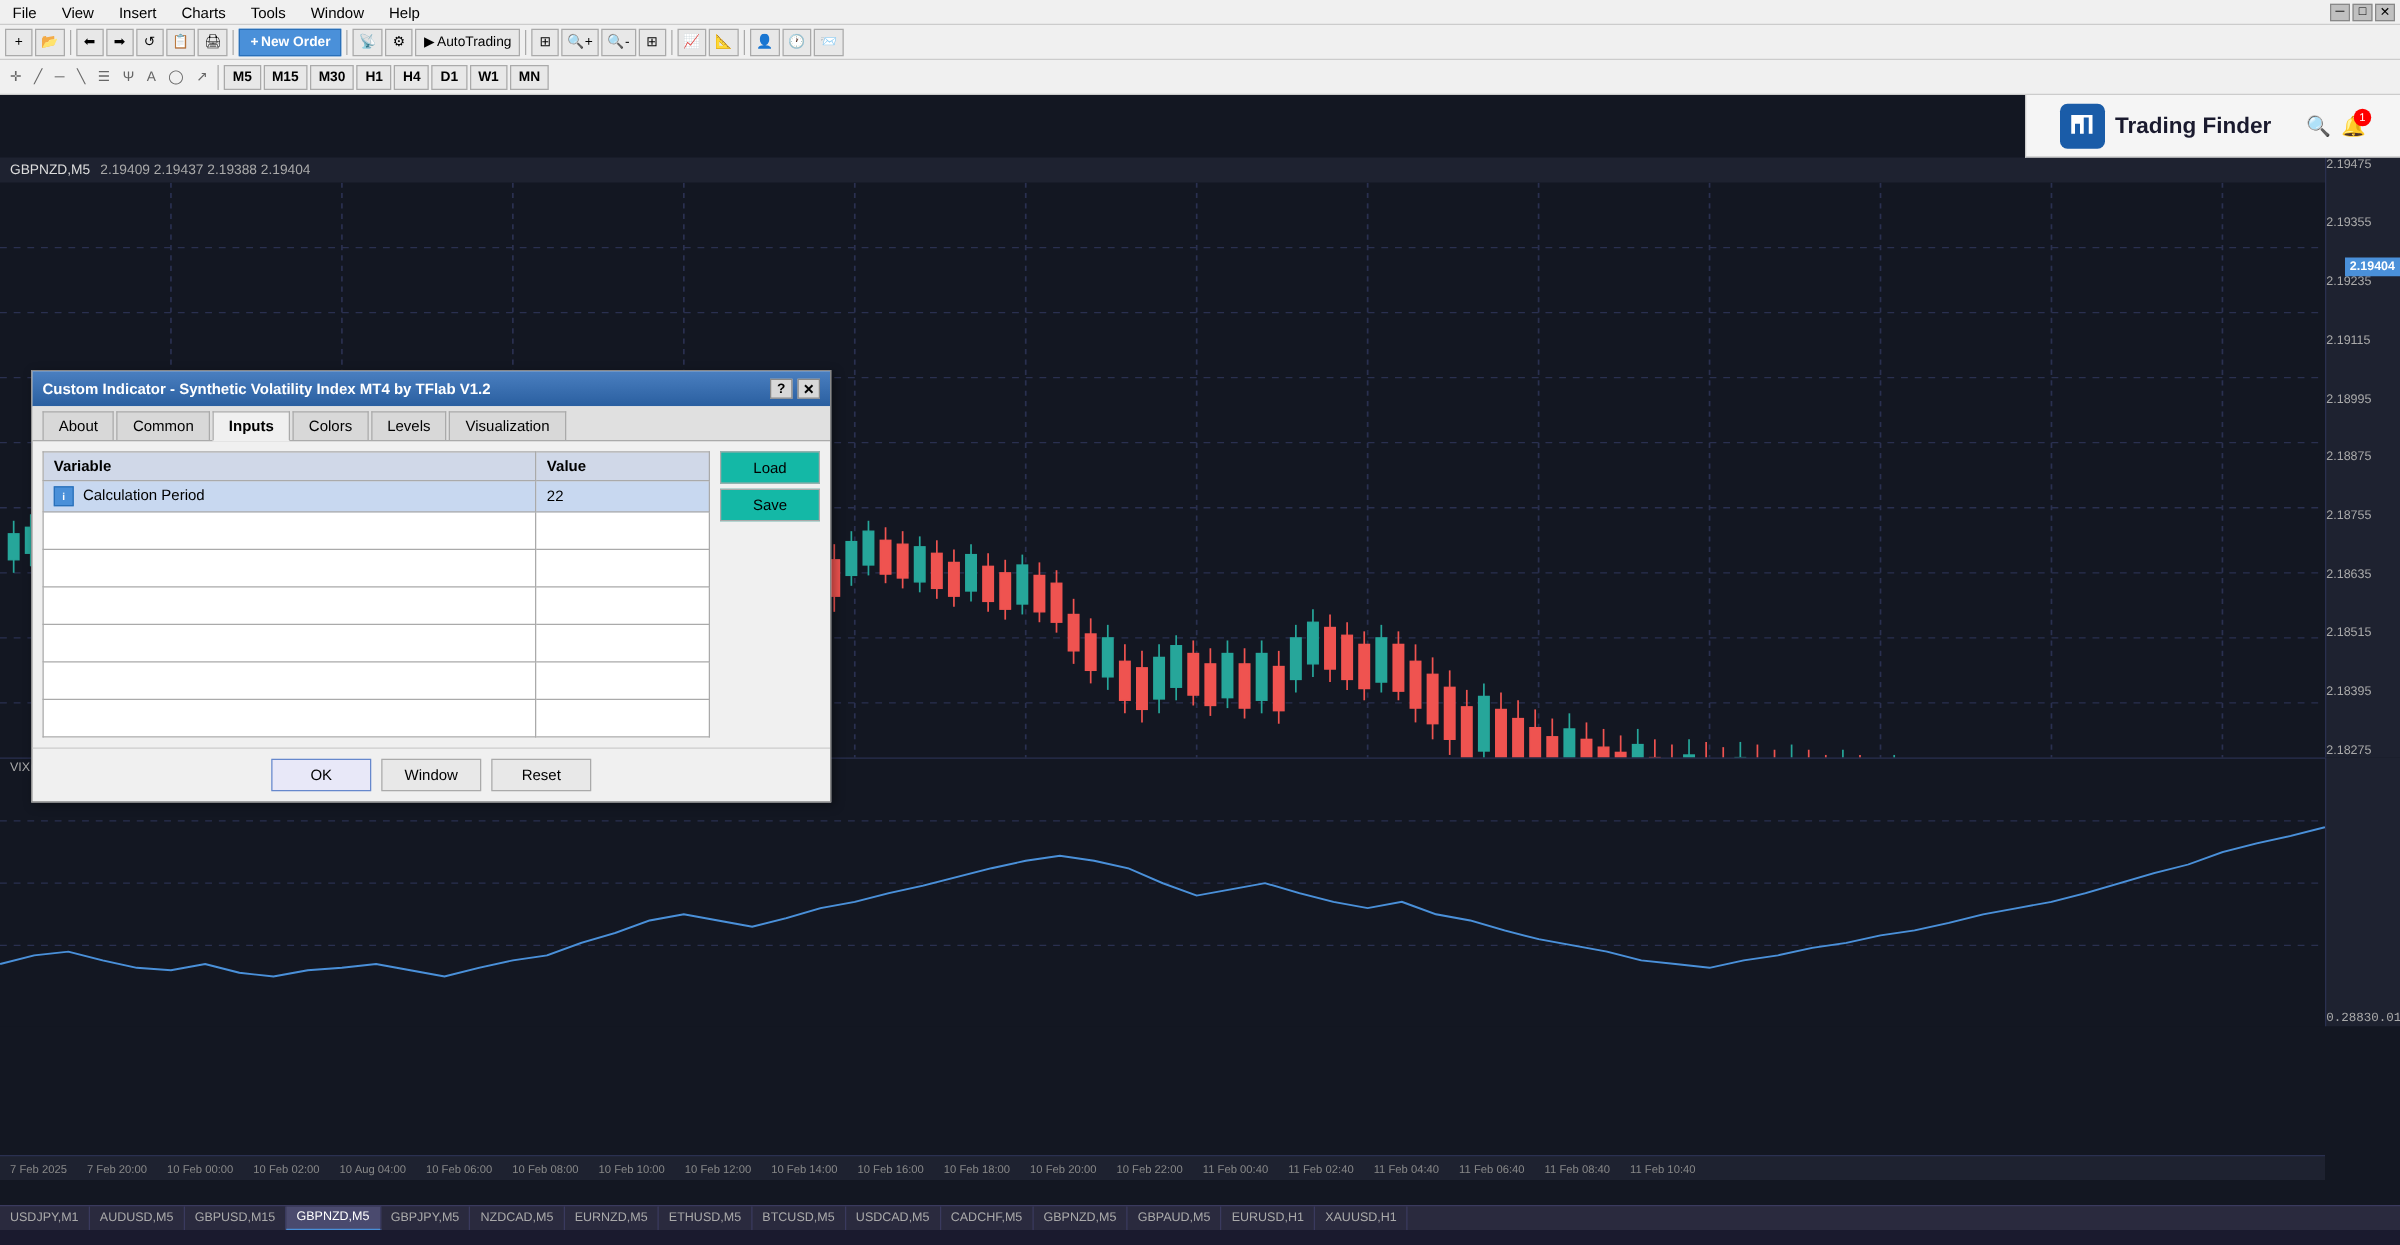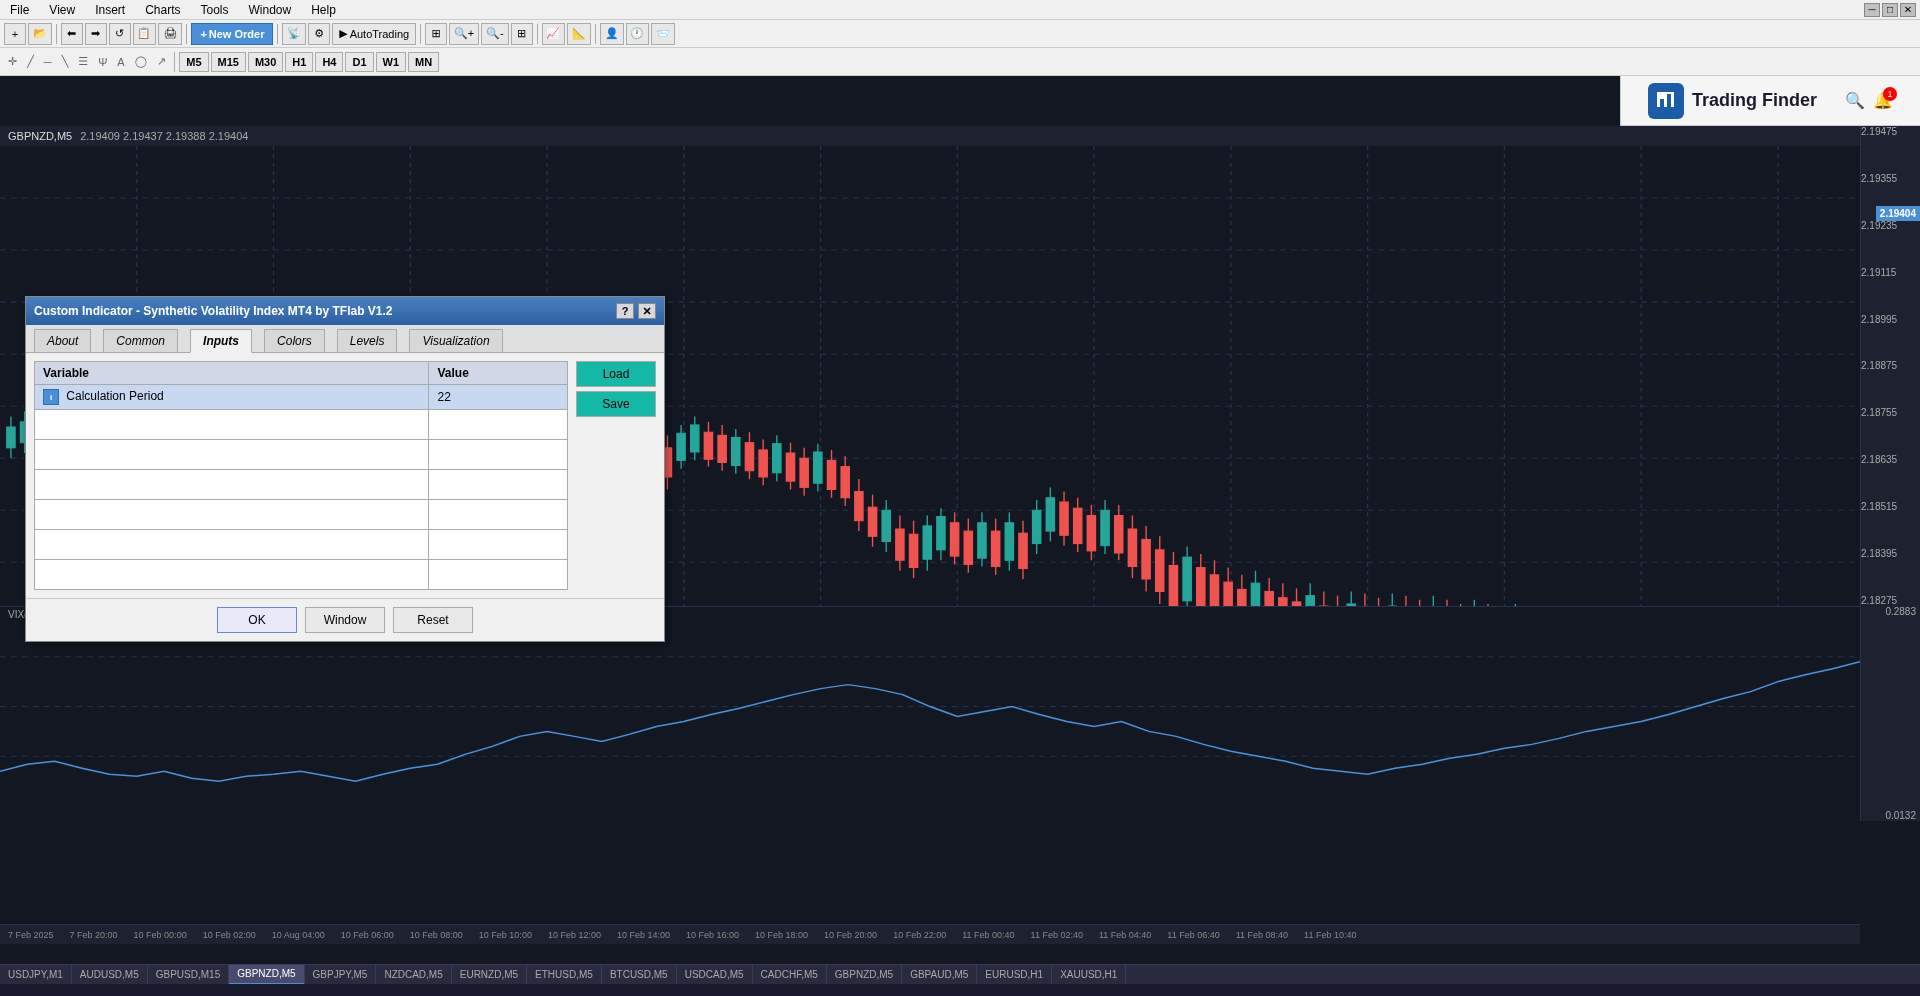--- a/index.html
+++ b/index.html
@@ -209,27 +209,28 @@
     }
     #indicator-scale {
       position: absolute;
       right: 0;
       top: 530px;
       width: 60px;
       height: 215px;
       background: #1e2230;
       border-left: 1px solid #2a3050;
       display: flex;
-      flex-direction: column;
+      flex-direction: row;
       align-items: flex-end;
       padding-right: 4px;
       justify-content: space-between;
       color: #aaa;
       font-size: 10px;
       z-index: 3;
+      font-family: Liberation Mono, monospace;
     }
 
     
     #time-axis {
       position: absolute;
       left: 0;
       bottom: 20px;
       right: 60px;
       height: 20px;
       background: #1e2230;
@@ -343,22 +344,21 @@
       display: flex;
       align-items: center;
       justify-content: center;
       cursor: pointer;
     }
     #dialog-tabs {
       display: flex;
       background: #e0e0e0;
       border-bottom: 1px solid #aaa;
       padding: 4px 8px 0;
-      gap: 12px;
-      font-style: italic;
+      gap: 2px;
     }
     .dialog-tab {
       padding: 4px 12px;
       font-size: 12px;
       cursor: pointer;
       border: 1px solid #aaa;
       border-bottom: none;
       background: #d8d8d8;
       color: #000;
     }

